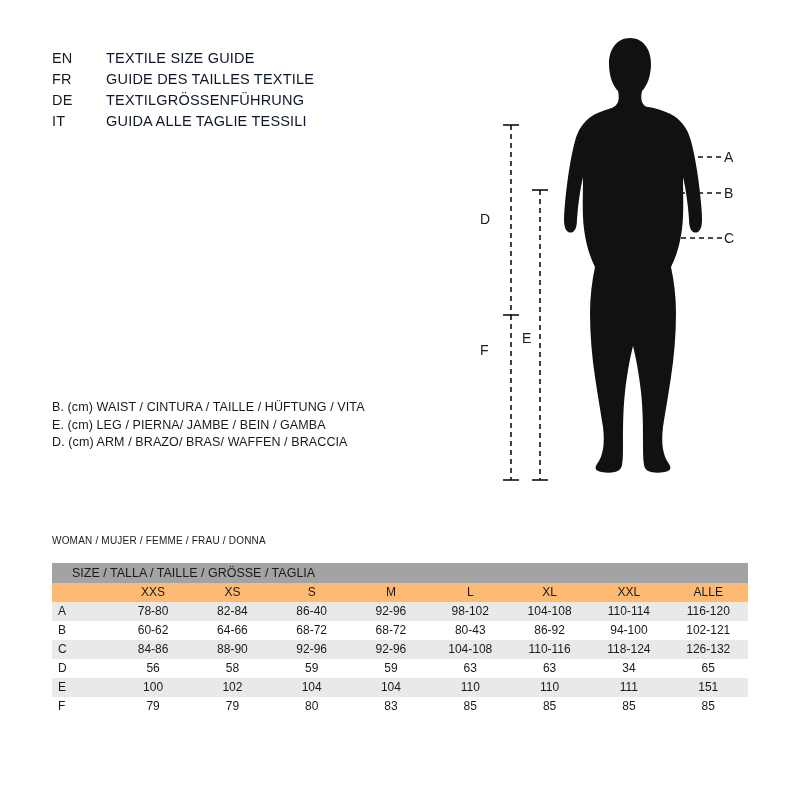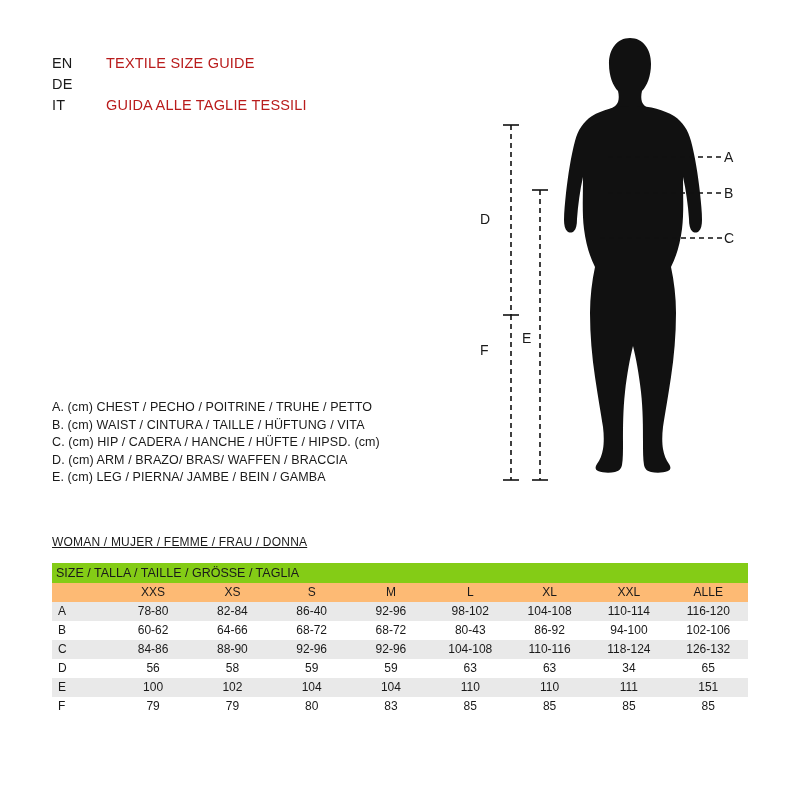--- a/index.html
+++ b/index.html
@@ -18,32 +18,32 @@
 
   
   #header-block {
     position: absolute;
     left: 52px;
     top: 50px;
     width: 420px;
   }
   .lang-row {
     display: flex;
-    align-items: flex-end;
+    align-items: flex-start;
     height: 21px;
     font-size: 14.5px;
     letter-spacing: 0.2px;
   }
   .lang-code {
     width: 54px;
     flex: 0 0 54px;
     color: #1a1a1a;
   }
   .lang-title {
-    color: #b91c1c;
+    color: #0f172a;
     white-space: nowrap;
   }
 
   
   #legend-block {
     position: absolute;
     left: 52px;
     top: 400px;
     width: 470px;
   }
@@ -51,23 +51,22 @@
     font-size: 12.5px;
     height: 17.5px;
     white-space: nowrap;
     letter-spacing: 0.1px;
   }
 
   #woman-label {
     position: absolute;
     left: 52px;
     top: 535px;
-    font-size: 12px;
+    font-size: 10px;
     letter-spacing: 0.2px;
-    text-decoration: underline;
   }
 
   
   #figure-area {
     position: absolute;
     left: 460px;
     top: 30px;
     width: 320px;
     height: 500px;
   }
@@ -83,23 +82,23 @@
     font-size: 12px;
   }
   #size-table td, #size-table th {
     padding: 0;
     height: 19px;
     line-height: 19px;
     text-align: center;
     font-weight: normal;
   }
   #size-table tr.head-row td {
-    background: #84cc16;
+    background: #a3a3a3;
     text-align: left;
-    padding-left: 4px;
+    padding-left: 20px;
     font-size: 12.5px;
     height: 16px;
     line-height: 20px;
   }
   #size-table tr.cols-row td {
     background: #fdba74;
     font-size: 12px;
   }
   #size-table tr.data-row.alt td {
     background: #e9e9e9;
@@ -116,21 +115,26 @@
 </style>
 </head>
 <body>
 
 <div id="header-block">
   <div class="lang-row">
     <span class="lang-code">EN</span>
     <span class="lang-title">TEXTILE SIZE GUIDE</span>
   </div>
   <div class="lang-row">
+    <span class="lang-code">FR</span>
+    <span class="lang-title">GUIDE DES TAILLES TEXTILE</span>
+  </div>
+  <div class="lang-row">
     <span class="lang-code">DE</span>
+    <span class="lang-title">TEXTILGRÖSSENFÜHRUNG</span>
   </div>
   <div class="lang-row">
     <span class="lang-code">IT</span>
     <span class="lang-title">GUIDA ALLE TAGLIE TESSILI</span>
   </div>
 </div>
 
 <div id="figure-area">
   <svg width="320" height="500" viewBox="0 0 320 500" xmlns="http://www.w3.org/2000/svg">
     <g fill="#111111">
@@ -201,25 +205,23 @@
     <text x="264" y="132" font-family="Liberation Sans, sans-serif" font-size="14" fill="#1a1a1a">A</text>
     <text x="264" y="168" font-family="Liberation Sans, sans-serif" font-size="14" fill="#1a1a1a">B</text>
     <text x="264" y="213" font-family="Liberation Sans, sans-serif" font-size="14" fill="#1a1a1a">C</text>
     <text x="20" y="194" font-family="Liberation Sans, sans-serif" font-size="14" fill="#1a1a1a">D</text>
     <text x="62" y="313" font-family="Liberation Sans, sans-serif" font-size="14" fill="#1a1a1a">E</text>
     <text x="20" y="325" font-family="Liberation Sans, sans-serif" font-size="14" fill="#1a1a1a">F</text>
   </svg>
 </div>
 
 <div id="legend-block">
-  <div class="legend-row">A. (cm) CHEST / PECHO / POITRINE / TRUHE / PETTO</div>
   <div class="legend-row">B. (cm) WAIST / CINTURA / TAILLE / HÜFTUNG / VITA</div>
-  <div class="legend-row">C. (cm) HIP / CADERA / HANCHE / HÜFTE / HIPSD. (cm)</div>
+  <div class="legend-row">E. (cm) LEG / PIERNA/ JAMBE / BEIN / GAMBA</div>
   <div class="legend-row">D. (cm) ARM / BRAZO/ BRAS/ WAFFEN / BRACCIA</div>
-  <div class="legend-row">E. (cm) LEG / PIERNA/ JAMBE / BEIN / GAMBA</div>
 </div>
 
 <div id="woman-label">WOMAN / MUJER / FEMME / FRAU / DONNA</div>
 
 <table id="size-table">
   <tbody>
     <tr class="head-row">
       <td colspan="9">SIZE / TALLA / TAILLE / GRÖSSE / TAGLIA</td>
     </tr>
     <tr class="cols-row">
@@ -248,21 +250,21 @@
 
     <tr class="data-row">
       <td class="rowlabel">B</td>
       <td>60-62</td>
       <td>64-66</td>
       <td>68-72</td>
       <td>68-72</td>
       <td>80-43</td>
       <td>86-92</td>
       <td>94-100</td>
-      <td>102-106</td>
+      <td>102-121</td>
     </tr>
 
     <tr class="data-row alt">
       <td class="rowlabel">C</td>
       <td>84-86</td>
       <td>88-90</td>
       <td>92-96</td>
       <td>92-96</td>
       <td>104-108</td>
       <td>110-116</td>

